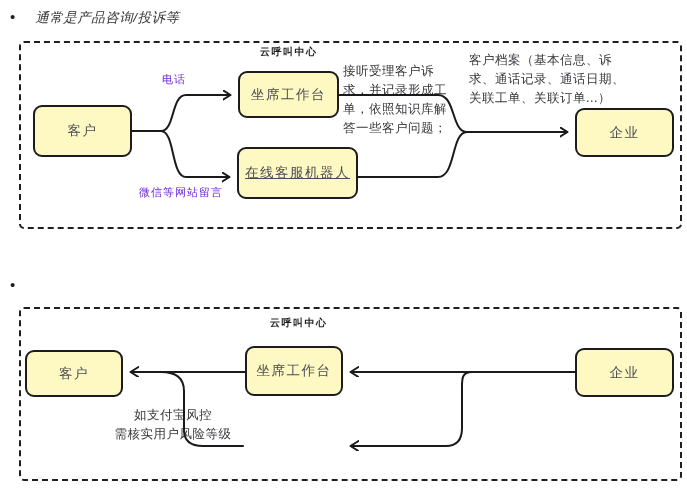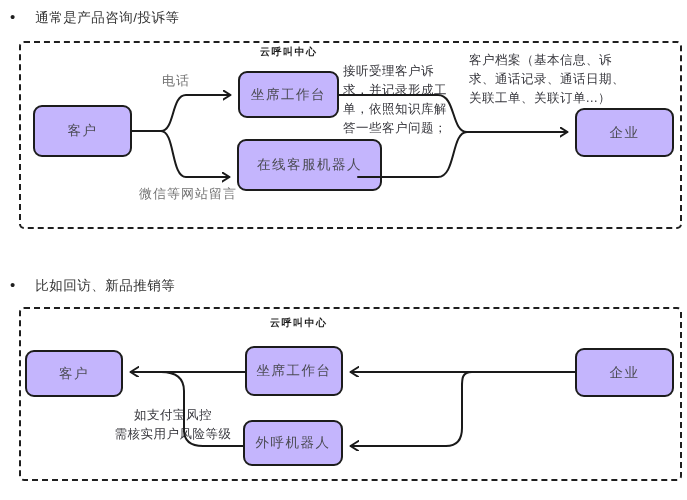--- a/index.html
+++ b/index.html
@@ -6,37 +6,37 @@
   .canvas{
     position:relative;width:687px;height:500px;background:#ffffff;
     font-family:"Liberation Sans","DejaVu Sans",sans-serif;overflow:hidden;
   }
   .section-heading{
     position:absolute;display:flex;align-items:baseline;
     font-size:13.5px;color:#1f1f1f;white-space:nowrap;
   }
   .section-heading .bullet{font-size:15px;margin-right:8px;color:#1f1f1f;}
   .section-heading .h-title{font-weight:bold;letter-spacing:0.5px;}
-  .section-heading .h-sub{margin-left:12px;color:#333;letter-spacing:0.5px;}
+  .section-heading .h-sub{margin-left:12px;color:#333;letter-spacing:0.5px;font-style:italic;}
   .zone{
     position:absolute;border:2px dashed #1f1f1f;border-radius:5px;
     background:transparent;
   }
   .zone-label{
     position:absolute;font-weight:bold;font-size:10px;color:#1d1d1d;
     letter-spacing:1.5px;white-space:nowrap;
   }
   .node{
-    position:absolute;background:#c4b5fd;border:2px solid #1c1c1c;border-radius:9px;
+    position:absolute;background:#fef9c3;border:2px solid #1c1c1c;border-radius:9px;
     display:flex;align-items:center;justify-content:center;
     font-size:13.5px;color:#4b4b53;letter-spacing:1.5px;white-space:nowrap;
     box-sizing:border-box;
   }
   .edge-label{
-    position:absolute;font-size:13px;color:#737373;letter-spacing:1px;white-space:nowrap;
+    position:absolute;font-size:11px;color:#6d28d9;letter-spacing:1px;white-space:nowrap;
   }
   .note{
     position:absolute;font-size:12.5px;color:#36363c;line-height:19px;
     white-space:pre-line;letter-spacing:0.5px;
   }
   .wires{position:absolute;left:0;top:0;pointer-events:none;}
 </style>
 </head>
 <body>
 
@@ -45,44 +45,42 @@
   <div class="section-heading" style="left:10px;top:8px;">
     <span class="bullet">•</span>
     <span class="h-sub">通常是产品咨询/投诉等</span>
   </div>
 
   <div class="zone" style="left:19px;top:41px;width:659px;height:184px;"></div>
   <div class="zone-label" style="left:260px;top:45px;">云呼叫中心</div>
 
   <div class="node" style="left:33px;top:105px;width:99px;height:52px;">客户</div>
   <div class="node" style="left:238px;top:71px;width:101px;height:47px;">坐席工作台</div>
-  <div class="node" style="left:237px;top:139px;width:145px;height:52px;">在线客服机器人</div>
+  <div class="node" style="left:237px;top:147px;width:121px;height:52px;text-decoration:underline;">在线客服机器人</div>
   <div class="node" style="left:575px;top:108px;width:99px;height:49px;">企业</div>
 
   <div class="edge-label" style="left:162px;top:72px;">电话</div>
   <div class="edge-label" style="left:139px;top:185px;">微信等网站留言</div>
   <div class="note" style="left:343px;top:62px;width:118px;">接听受理客户诉
 求，并记录形成工
 单，依照知识库解
 答一些客户问题；</div>
   <div class="note" style="left:469px;top:51px;width:165px;">客户档案（基本信息、诉
 求、通话记录、通话日期、
 关联工单、关联订单...）</div>
 
   <div class="section-heading" style="left:10px;top:276px;">
     <span class="bullet">•</span>
-    <span class="h-sub">比如回访、新品推销等</span>
   </div>
 
   <div class="zone" style="left:19px;top:307px;width:659px;height:170px;"></div>
   <div class="zone-label" style="left:270px;top:316px;">云呼叫中心</div>
 
   <div class="node" style="left:25px;top:350px;width:98px;height:47px;">客户</div>
   <div class="node" style="left:245px;top:346px;width:98px;height:50px;">坐席工作台</div>
-  <div class="node" style="left:243px;top:420px;width:100px;height:46px;">外呼机器人</div>
   <div class="node" style="left:575px;top:348px;width:99px;height:49px;">企业</div>
 
   <div class="note" style="left:108px;top:406px;width:130px;text-align:center;">如支付宝风控
 需核实用户风险等级</div>
 
   <svg class="wires" width="687" height="500" viewBox="0 0 687 500">
     <defs>
       <marker id="arrow" markerUnits="userSpaceOnUse" markerWidth="12" markerHeight="12" refX="7.5" refY="5" orient="auto">
         <path d="M0,0 L8,5 L0,10" fill="none" stroke="#1a1a1a" stroke-width="2" stroke-linecap="round" stroke-linejoin="round"></path>
       </marker>

